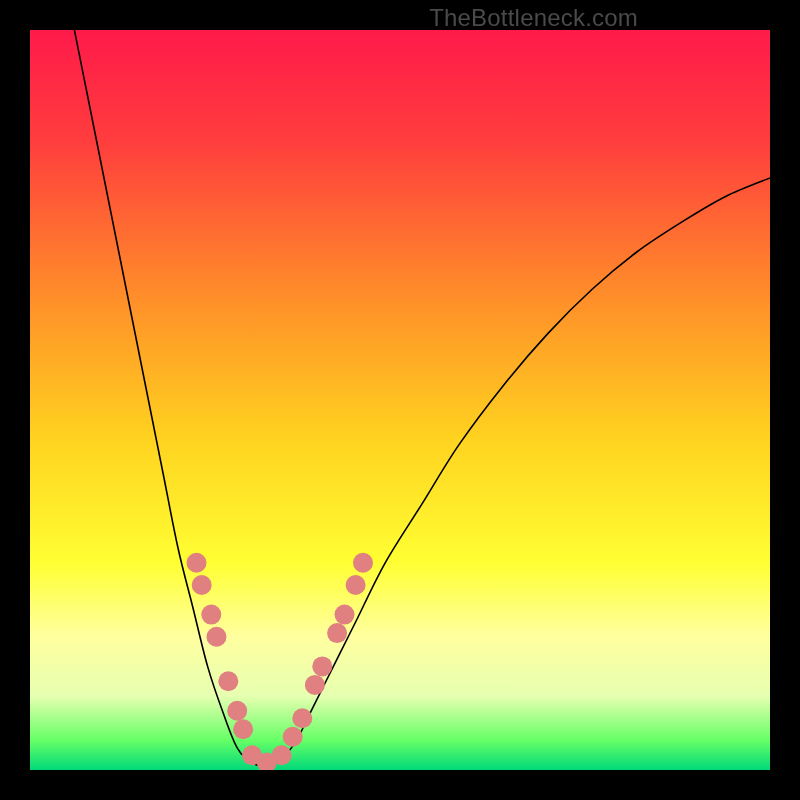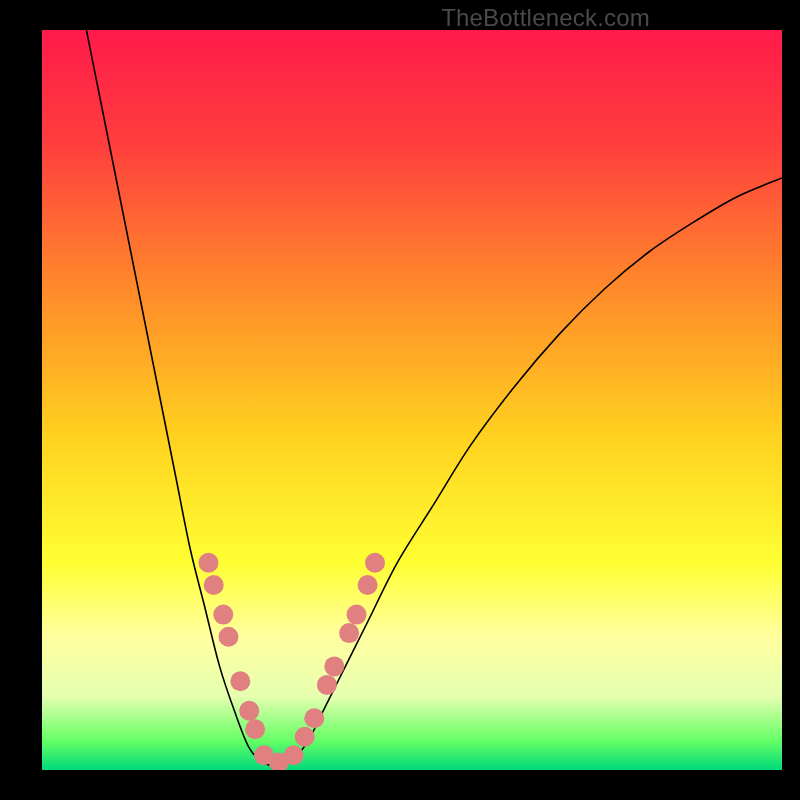--- a/index.html
+++ b/index.html
@@ -7,21 +7,21 @@
     padding: 0;
     width: 800px;
     height: 800px;
     background: #000;
     font-family: Arial, Helvetica, sans-serif;
     overflow: hidden;
   }
   .frame {
     position: absolute;
     top: 0;
-    left: 12px;
+    left: 0;
     width: 648px;
     height: 800px;
     background: #000;
   }
   .plot-area {
     position: absolute;
     top: 30px;
     left: 30px;
     width: 740px;
     height: 740px;

